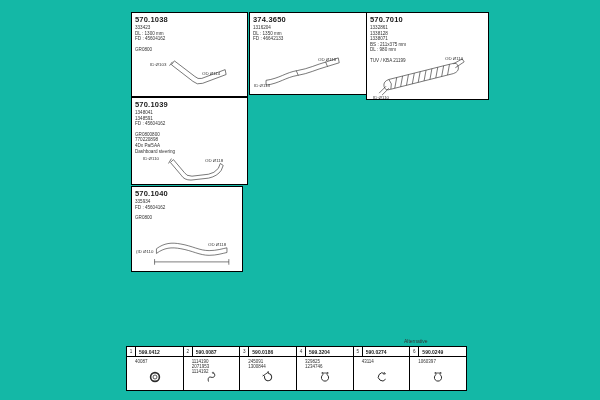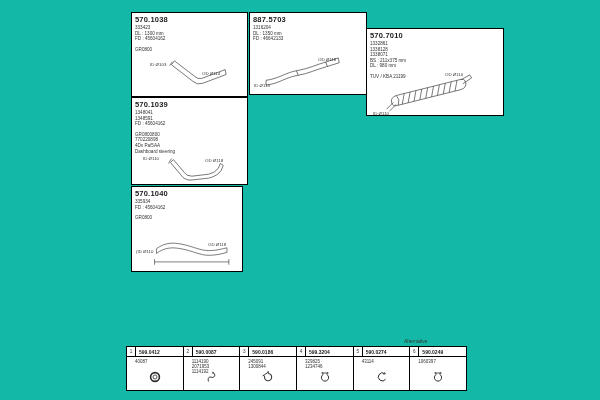--- a/index.html
+++ b/index.html
@@ -39,37 +39,37 @@
       <path d="M43,49 L64,65 Q67,68 71,67 L95,58"></path>
       <path d="M40,53 L43,49"></path>
         <path d="M96,63 L95,58"></path>
       <path d="M38,54 L41,50"></path>
     </svg>
     <span class="dlabel" style="left:18px;top:49px">ID Ø103</span>
     <span class="dlabel" style="left:70px;top:58px">OD Ø114</span>
   </div>
 
   <div class="box" style="left:249px;top:12px;width:118px;height:83px">
-    <div class="box-title">887.5703</div>
+    <div class="box-title">374.3650</div>
     <div class="box-line">1316204</div>
     <div class="box-line">DL : 1350 mm</div>
     <div class="box-line">FD : 46642133</div>
     <svg class="drawing" viewBox="0 0 118 83">
       <path d="M16,74 C30,72 36,66 48,64 C60,62 67,58 78,55 L91,51"></path>
       <path d="M16,69 C30,67 36,61 48,59 C60,57 67,53 78,50 L90,46"></path>
       <path d="M16,74 L16,69"></path>
         <path d="M91,51 L90,46"></path>
       <path d="M47,59 L49,64"></path>
         <path d="M77,50 L79,55"></path>
     </svg>
     <span class="dlabel" style="left:4px;top:70px">ID Ø113</span>
     <span class="dlabel" style="left:68px;top:44px">OD Ø118</span>
   </div>
 
-  <div class="box" style="left:366px;top:28px;width:138px;height:88px">
+  <div class="box" style="left:366px;top:12px;width:123px;height:88px">
     <div class="box-title">570.7010</div>
     <div class="box-line">1332861</div>
     <div class="box-line">1338128</div>
     <div class="box-line">1338071</div>
     <div class="box-line">BS : 211x375 mm</div>
     <div class="box-line">DL : 980 mm</div>
     <div class="box-line box-note">TUV / KBA 21199</div>
     <svg class="drawing" viewBox="0 0 123 88">
       <path d="M22,68 L86,52 Q92,50 93,55 Q94,60 88,62 L24,78 Q18,80 17,75 Q16,70 22,68 Z"></path>
       <path d="M22,68 Q26,72 24,78"></path>

